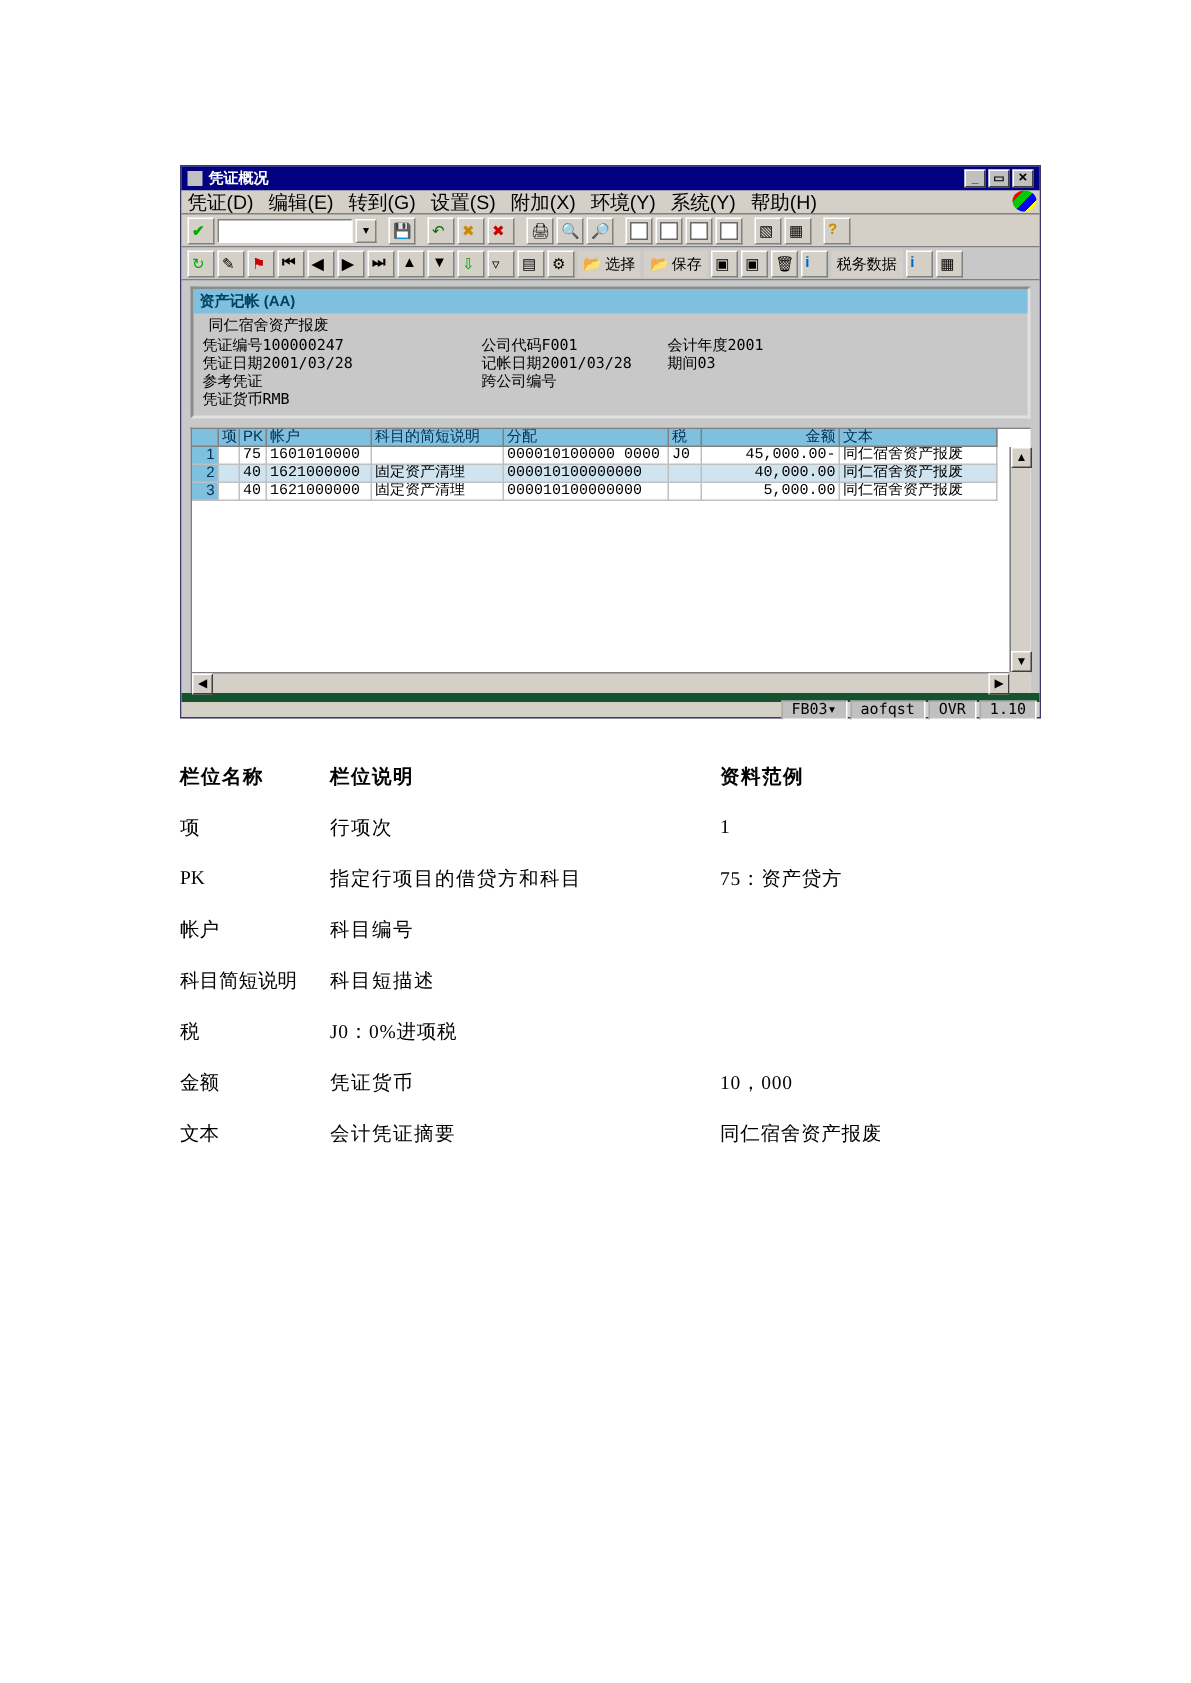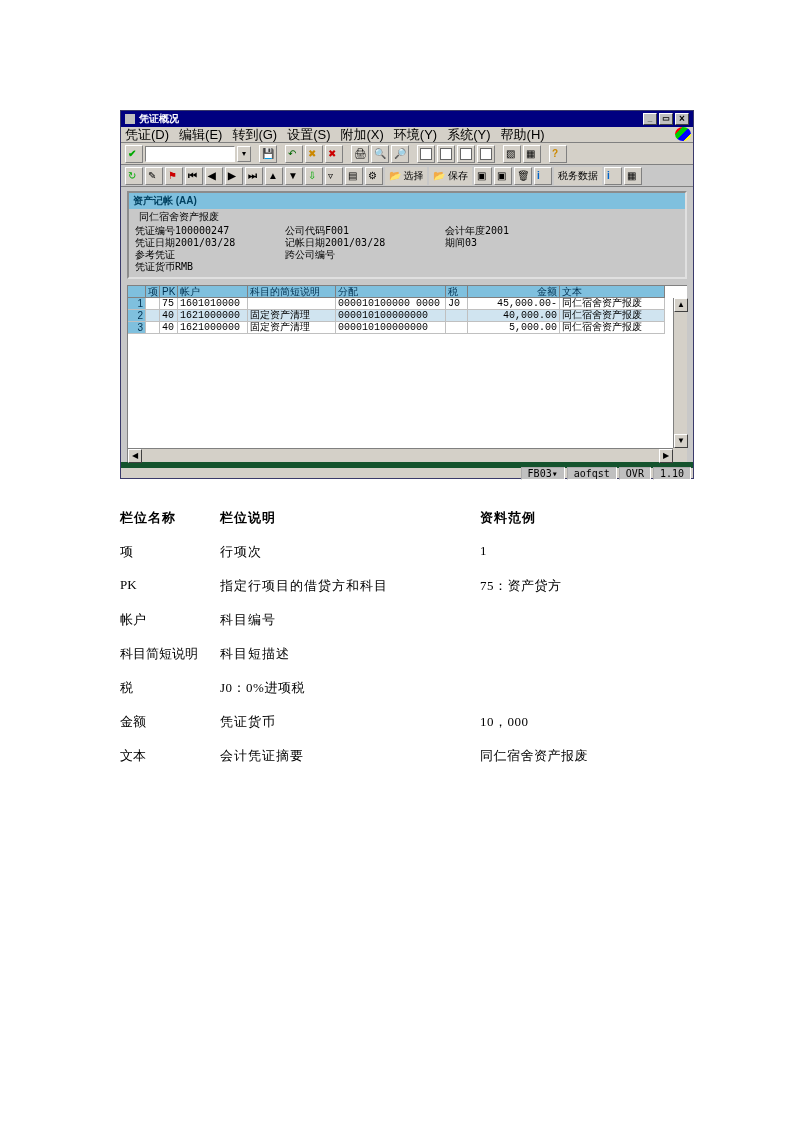--- a/index.html
+++ b/index.html
@@ -149,21 +149,21 @@
   .section-head {
     background: #7fc0de;
     color: #004060;
     font-weight: bold;
     padding: 1px 4px;
     margin: -2px -6px 1px -6px;
     font-size: 10px;
   }
   .form-row { display: flex; line-height: 12px; font-size: 10px; }
   .form-row .lbl { width: 68px; }
-  .form-row .lbl2 { width: 64px; }
+  .form-row .lbl2 { width: 64px; margin-left: 36px; }
   .form-row .lbl3 { width: 56px; }
   .form-row .val { font-family: Consolas, monospace; }
   .form-row .c1 { width: 150px; }
   .form-row .c2 { width: 160px; }
   .form-row .c3 { width: 130px; }
 
   .form-title-line {
     font-size: 10px;
     padding: 0 0 1px 4px;
   }

